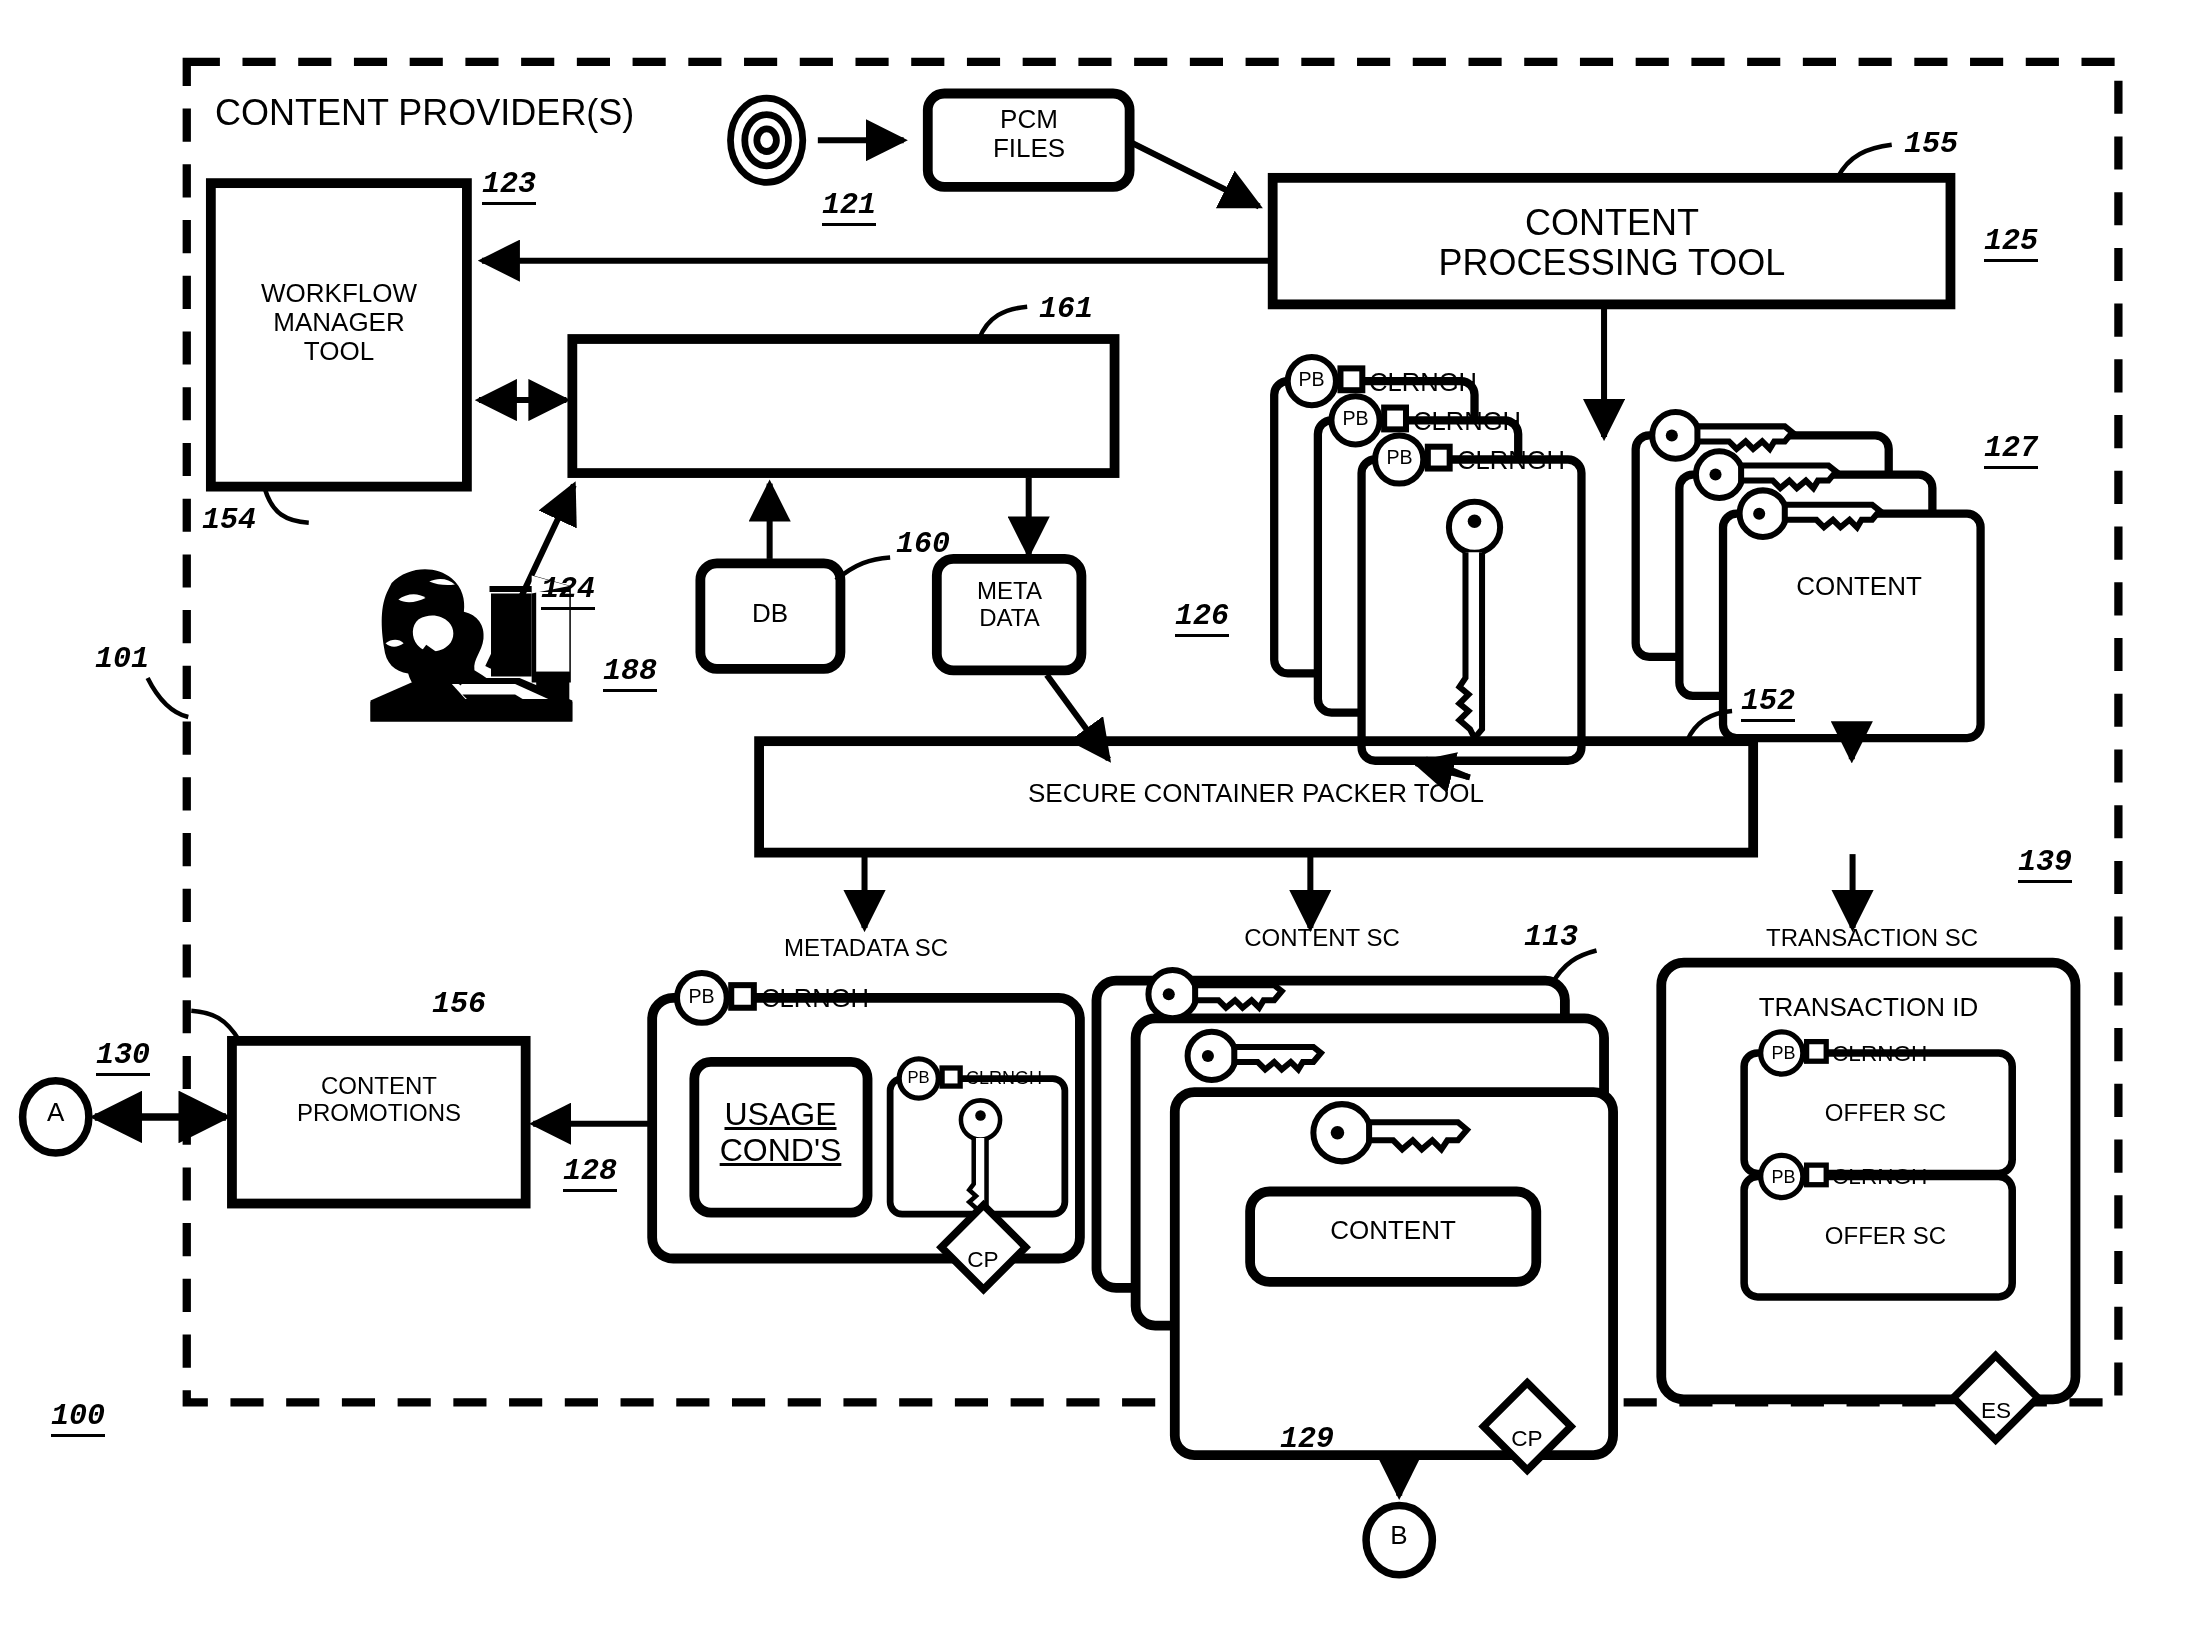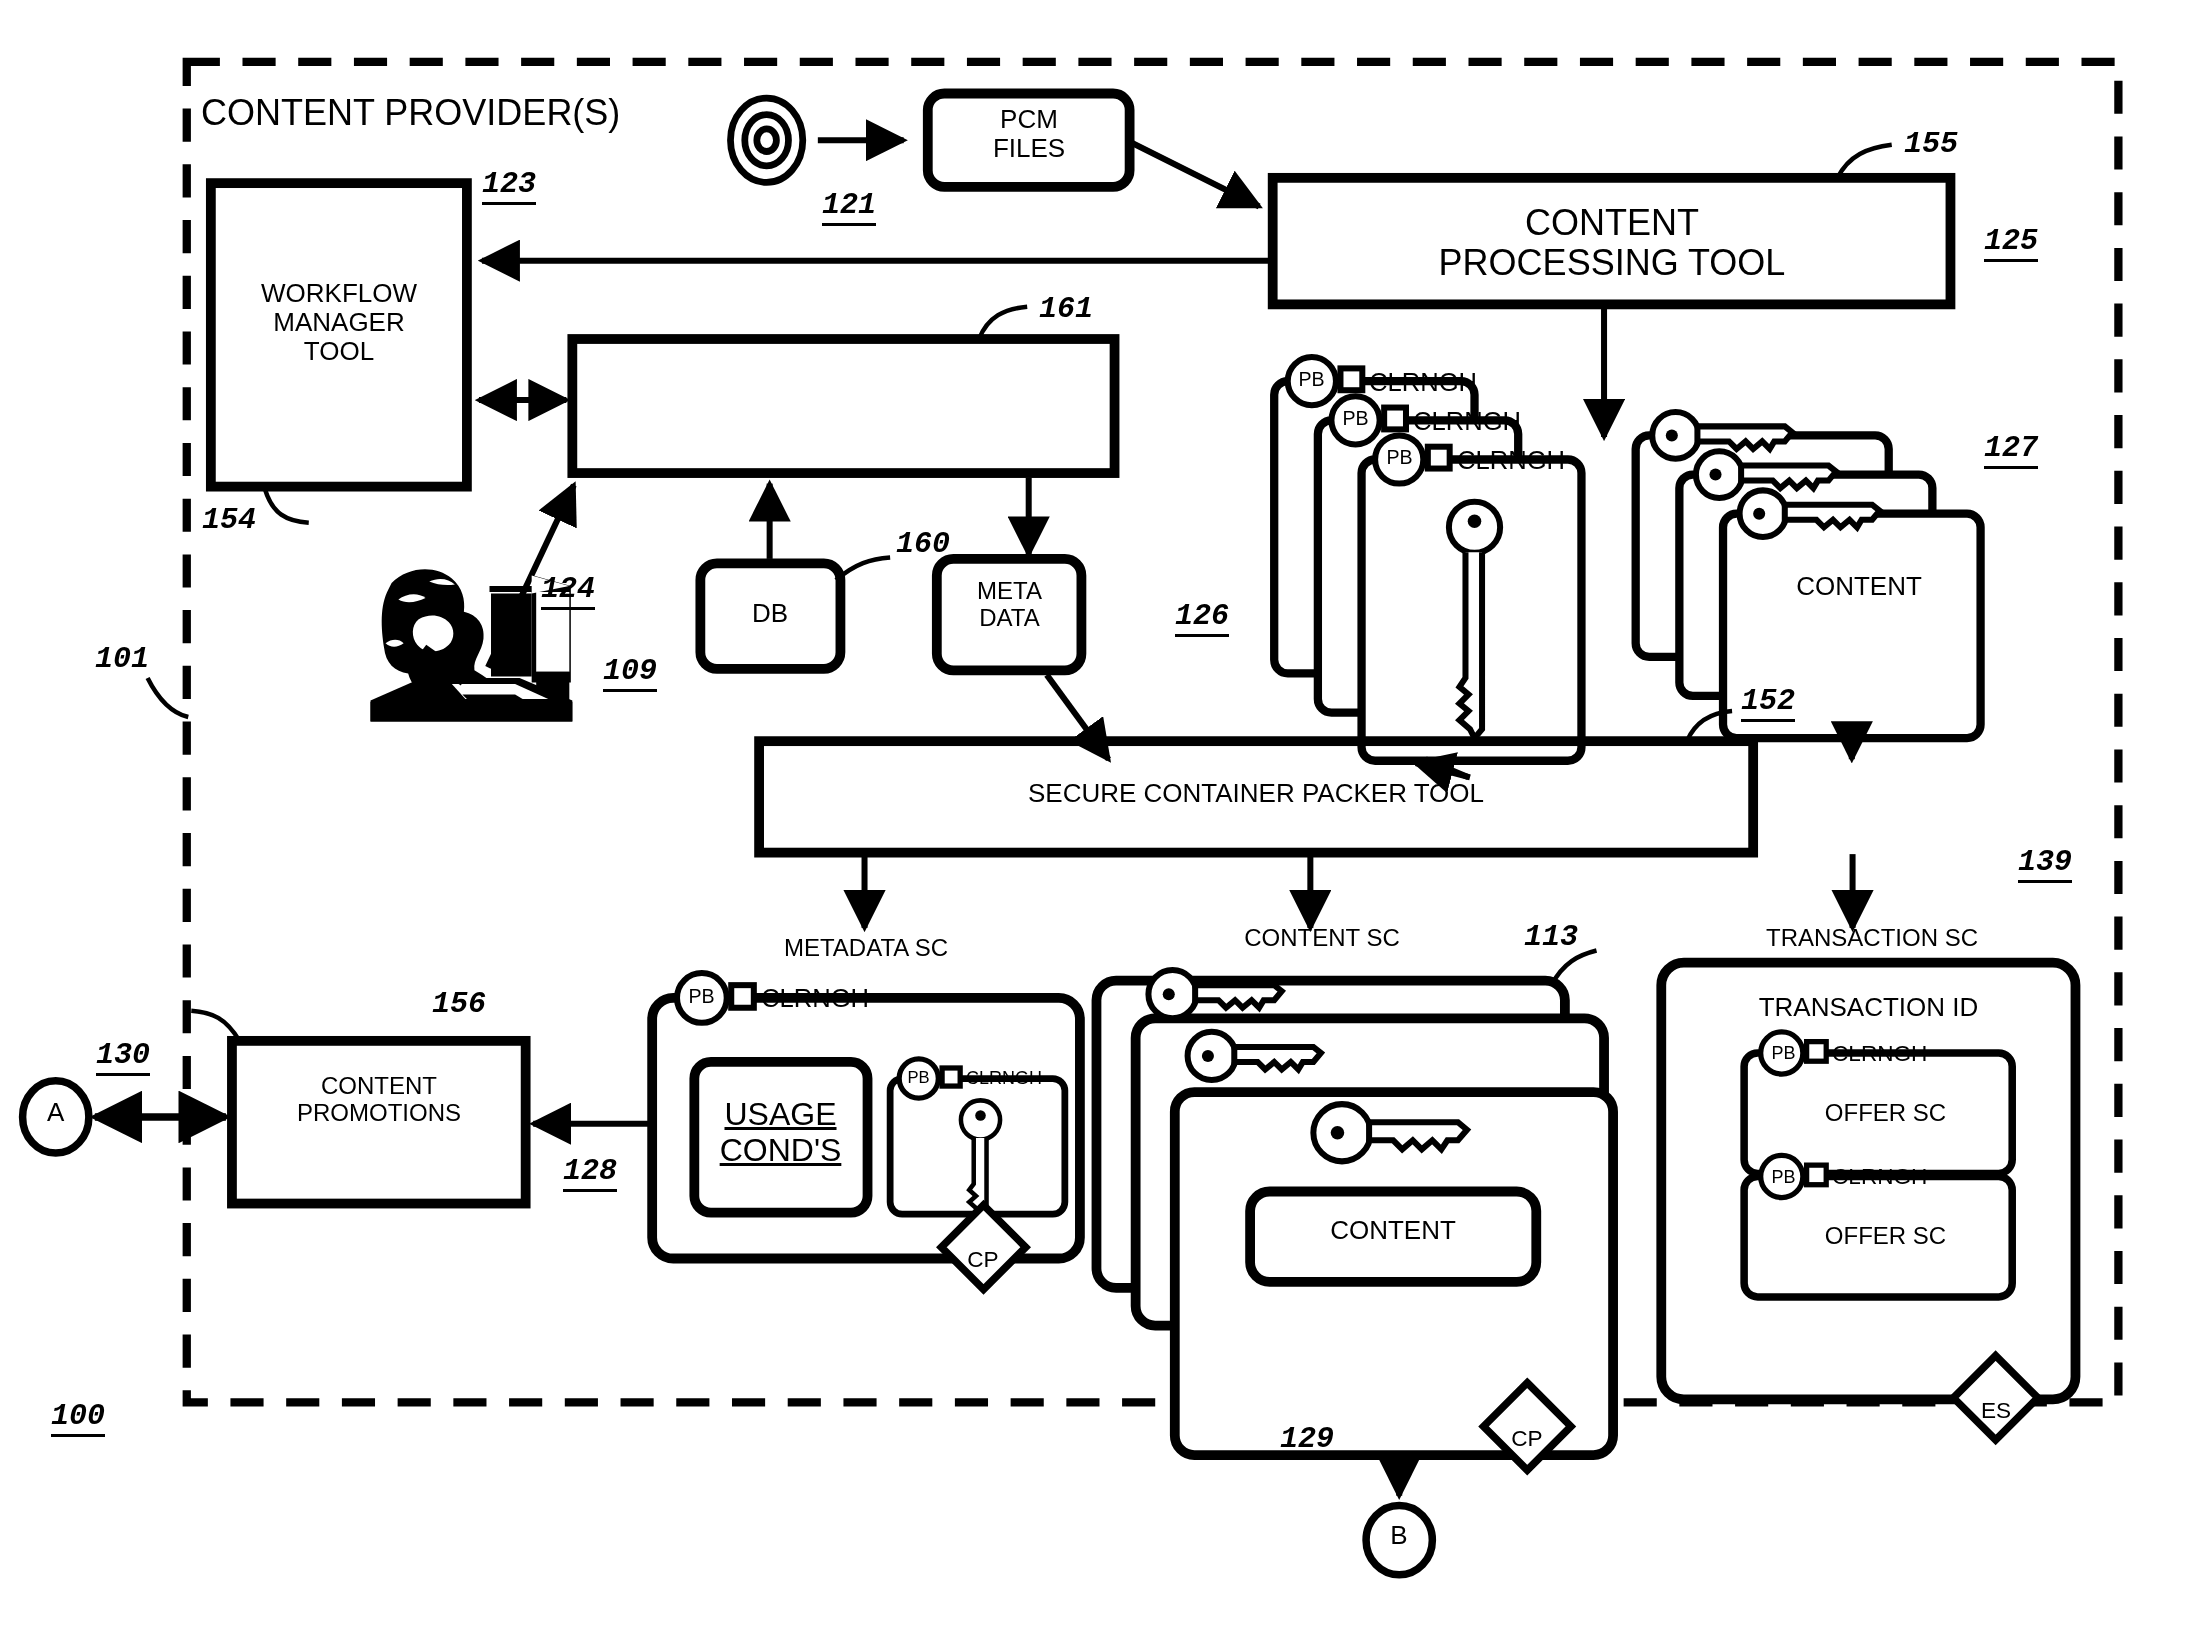--- a/index.html
+++ b/index.html
@@ -230,21 +230,21 @@
 
     <path d="M560 900 l130 0 l70 30 l0 28 l-268 0 l0 -28 z"></path>
     <path d="M600 908 l84 0 l44 20 l-110 0 z" fill="#fff"></path>
     <path d="M614 922 l70 0 l10 6 l-74 0 z"></path>
     <path d="M492 932 l268 0 l0 26 l-268 0 z"></path>
 
     <path d="M566 856 l54 38 l-8 16 l-58 -38 z"></path>
   </g>
 </svg>
 
-<div class="lbl t48" style="left:201px;top:93px;text-align:left;">CONTENT PROVIDER(S)</div>
+<div class="lbl t48" style="left:215px;top:93px;text-align:left;">CONTENT PROVIDER(S)</div>
 
 <div class="lbl t44" style="left:928px;top:105px;width:202px;">PCM
 FILES</div>
 
 <div class="lbl t48" style="left:1273px;top:203px;width:678px;">CONTENT
 PROCESSING TOOL</div>
 
 <div class="lbl t44" style="left:211px;top:279px;width:256px;">WORKFLOW
 MANAGER
 TOOL</div>
@@ -295,21 +295,21 @@
 <div class="lbl t42" style="left:1758px;top:1223px;width:255px;">OFFER SC</div>
 <div class="lbl t30" style="left:1963px;top:1398px;width:66px;">ES</div>
 
 <div class="lbl t44" style="left:22.6px;top:1098px;width:66px;">A</div>
 <div class="lbl t44" style="left:1366px;top:1521px;width:66px;">B</div>
 
 <div class="ref u" style="left:51px;top:1399px;">100</div>
 <div class="ref" style="left:95px;top:642px;">101</div>
 <div class="ref" style="left:1524px;top:920px;">113</div>
 <div class="ref u" style="left:822px;top:188px;">121</div>
-<div class="ref u" style="left:603px;top:654px;">109</div>
+<div class="ref u" style="left:603px;top:654px;">188</div>
 <div class="ref u" style="left:482px;top:167px;">123</div>
 <div class="ref u" style="left:541px;top:572px;">124</div>
 <div class="ref u" style="left:1984px;top:224px;">125</div>
 <div class="ref u" style="left:1175px;top:599px;">126</div>
 <div class="ref u" style="left:1984px;top:431px;">127</div>
 <div class="ref u" style="left:563px;top:1154px;">128</div>
 <div class="ref u" style="left:1280px;top:1422px;">129</div>
 <div class="ref u" style="left:96px;top:1038px;">130</div>
 <div class="ref u" style="left:2018px;top:845px;">139</div>
 <div class="ref u" style="left:1741px;top:684px;">152</div>

